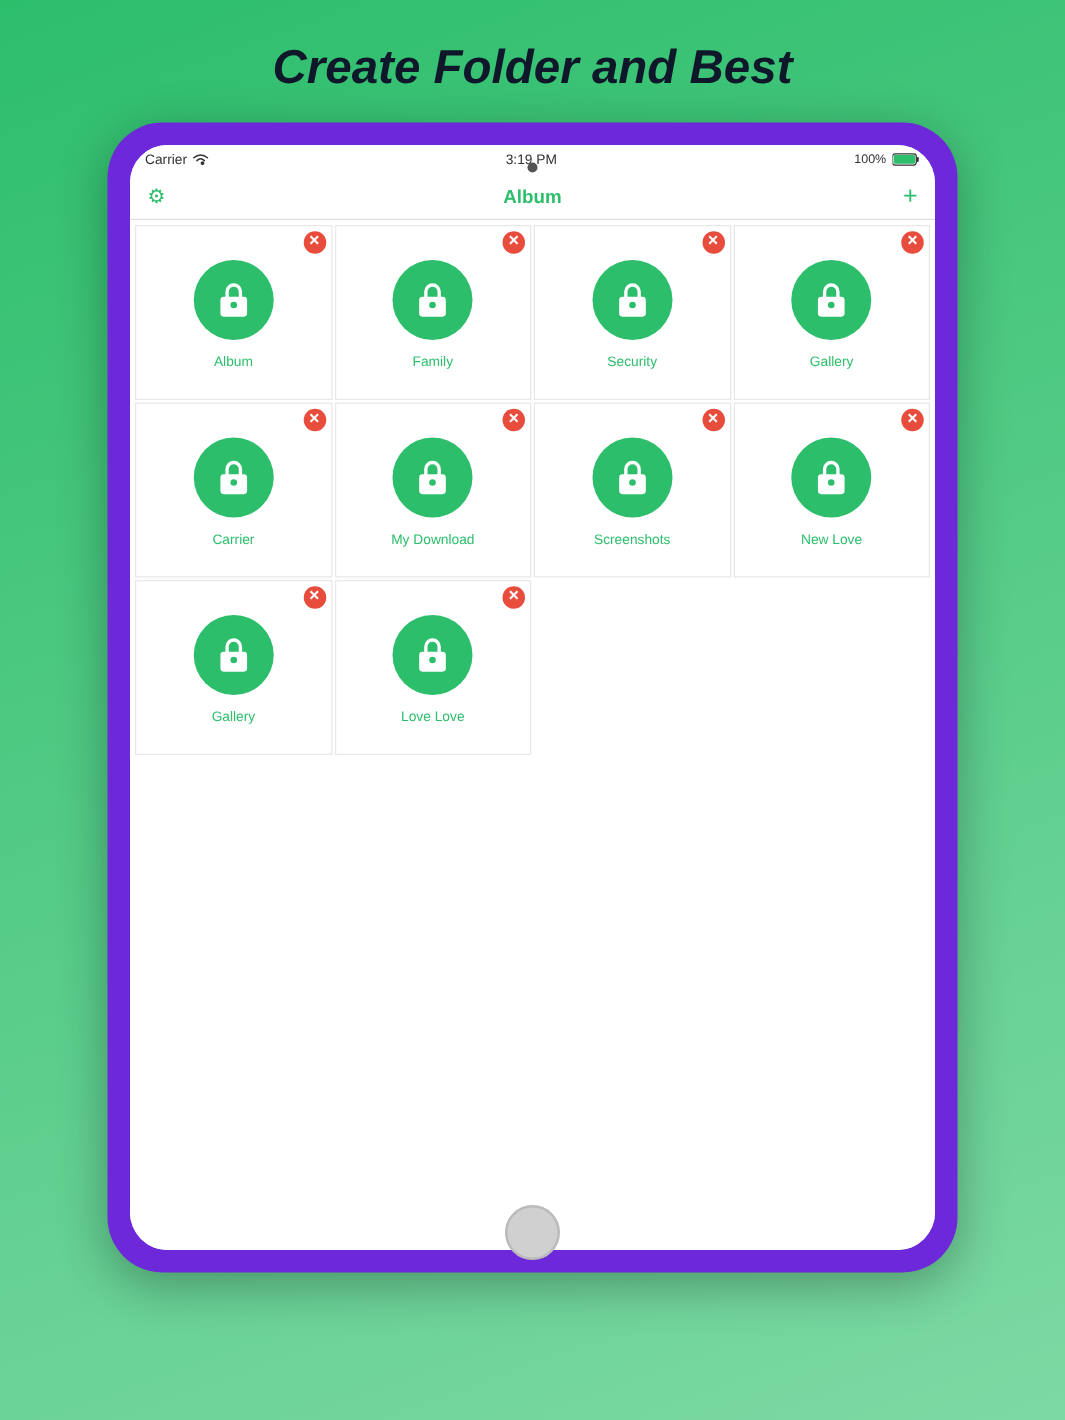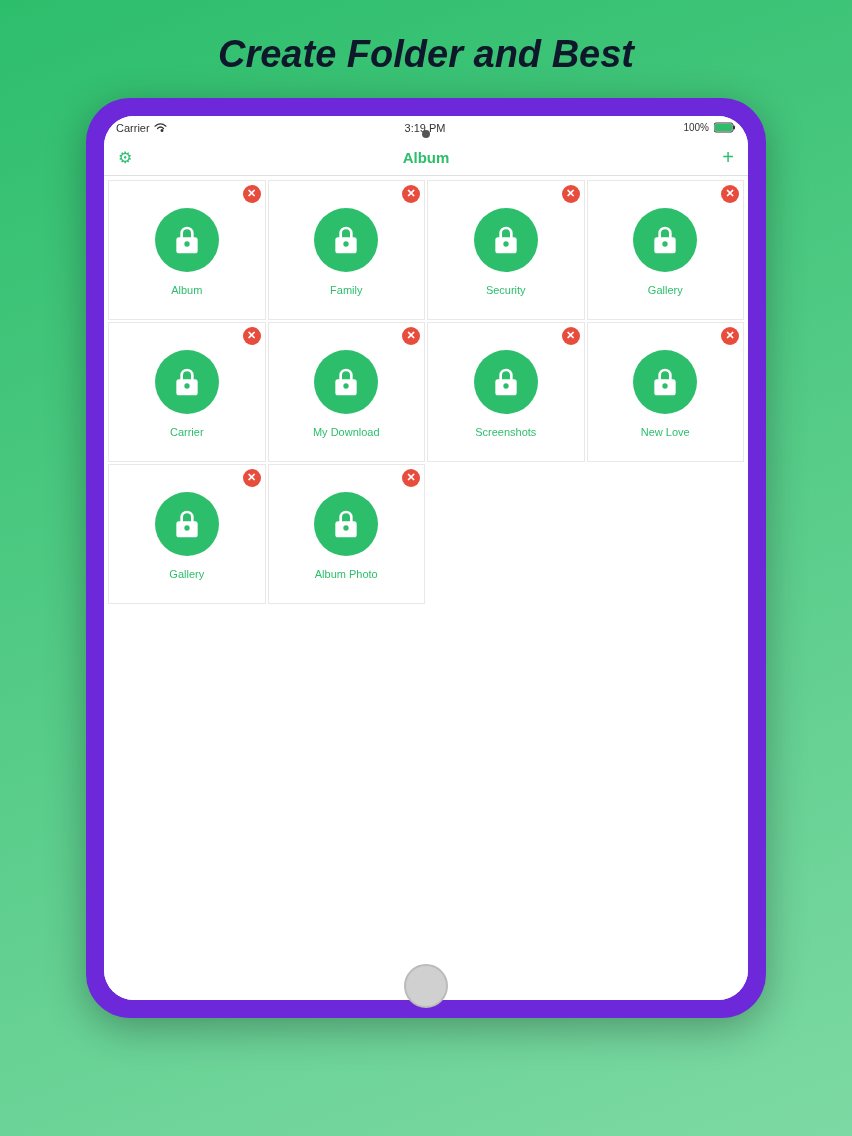--- a/index.html
+++ b/index.html
@@ -320,21 +320,21 @@
               </div>
               <div class="folder-label">Gallery</div>
             </div>
             <div class="folder-item">
               <div class="delete-btn">✕</div>
               <div class="lock-circle">
                 <svg class="lock-icon-svg" viewBox="0 0 24 24" xmlns="http://www.w3.org/2000/svg">
     <path d="M18 10h-1V7A5 5 0 0 0 7 7v3H6a2 2 0 0 0-2 2v8a2 2 0 0 0 2 2h12a2 2 0 0 0 2-2v-8a2 2 0 0 0-2-2zm-6 7a2 2 0 1 1 0-4 2 2 0 0 1 0 4zm3-7H9V7a3 3 0 0 1 6 0v3z" fill="white"></path>
   </svg>
               </div>
-              <div class="folder-label">Album Photo</div>
+              <div class="folder-label">Love Love</div>
             </div>
           </div>
       </div>
 
     </div>
   </div>
   <div class="home-button"></div>
 </div>
 
 </body></html>

